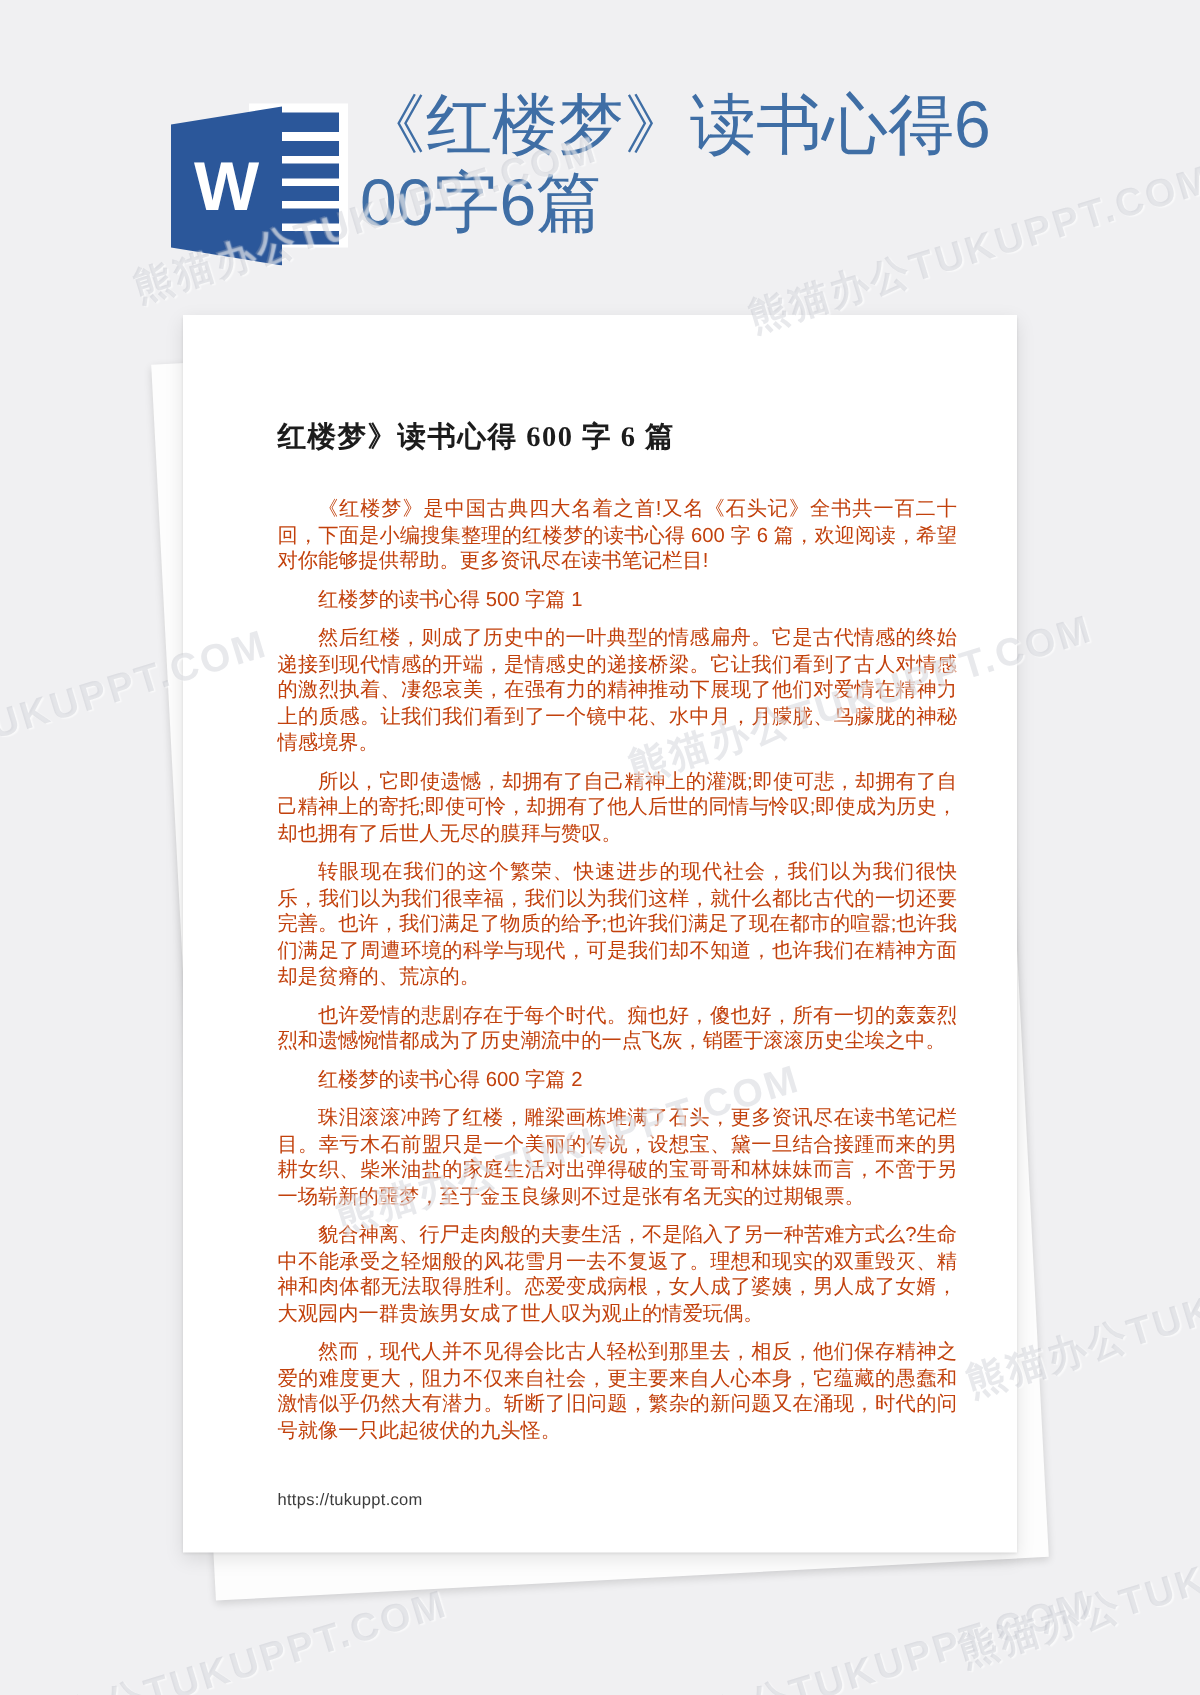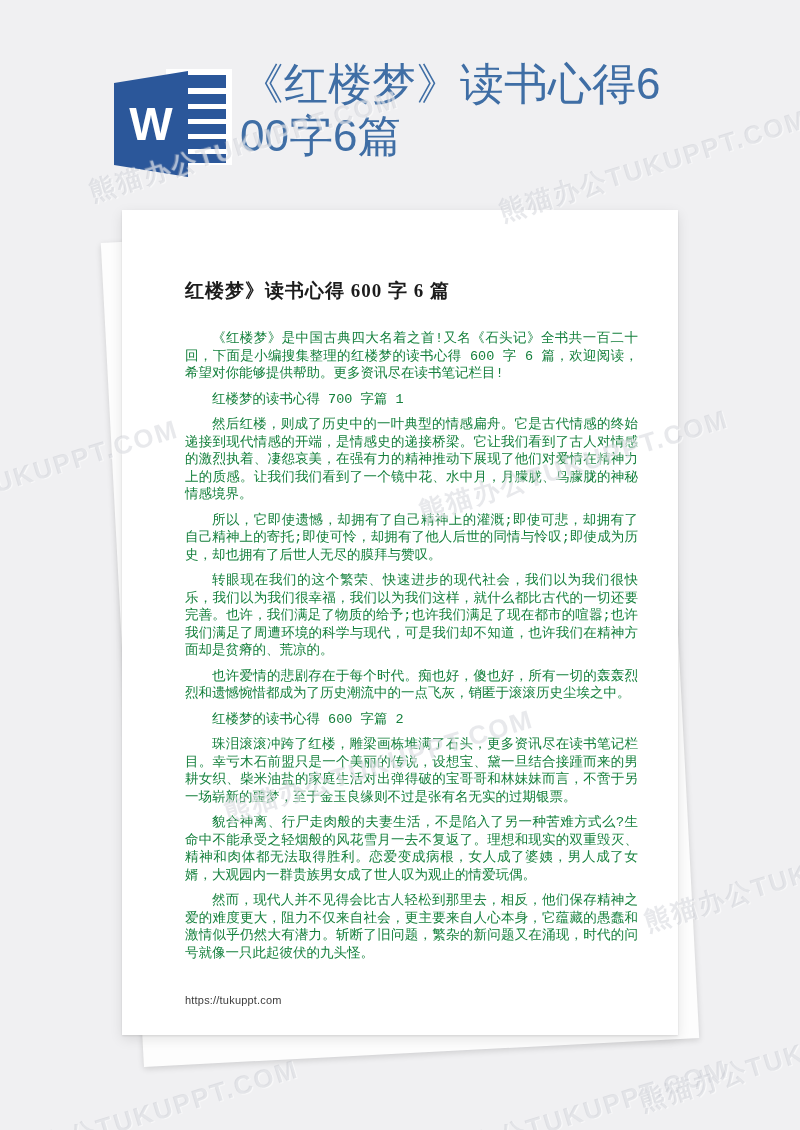--- a/index.html
+++ b/index.html
@@ -39,22 +39,22 @@
   }
 
   
   .doc-title {
     font-family: "Liberation Serif", "DejaVu Serif", serif;
     font-size: 19px; font-weight: bold; color: #1c1c1c;
     letter-spacing: 1px;
     margin-bottom: 26px;
   }
   .doc-body p {
-    font-family: Liberation Mono, monospace;
-    font-size: 13.5px; line-height: 17.5px; color: #15803d;
+    font-family: Liberation Sans, sans-serif;
+    font-size: 13.5px; line-height: 17.5px; color: #c2410c;
     text-indent: 2em; text-align: justify;
     margin-bottom: 8px;
   }
   .footer-url {
     position: absolute; left: 63px; top: 784px;
     font-size: 11px; color: #3c3c3c; letter-spacing: 0.2px; text-align: right;
   }
 
   
   .wm {
@@ -102,21 +102,21 @@
     <span>00字6篇</span>
   </h1>
 </div>
 
 <div class="page-behind"></div>
 
 <div class="document-page">
   <div class="doc-title">红楼梦》读书心得 600 字 6 篇</div>
   <div class="doc-body">
       <p class="paragraph">《红楼梦》是中国古典四大名着之首!又名《石头记》全书共一百二十回，下面是小编搜集整理的红楼梦的读书心得 600 字 6 篇，欢迎阅读，希望对你能够提供帮助。更多资讯尽在读书笔记栏目!</p>
-      <p class="section">红楼梦的读书心得 700 字篇 1</p>
+      <p class="section">红楼梦的读书心得 500 字篇 1</p>
       <p class="paragraph">然后红楼，则成了历史中的一叶典型的情感扁舟。它是古代情感的终始递接到现代情感的开端，是情感史的递接桥梁。它让我们看到了古人对情感的激烈执着、凄怨哀美，在强有力的精神推动下展现了他们对爱情在精神力上的质感。让我们我们看到了一个镜中花、水中月，月朦胧、鸟朦胧的神秘情感境界。</p>
       <p class="paragraph">所以，它即使遗憾，却拥有了自己精神上的灌溉;即使可悲，却拥有了自己精神上的寄托;即使可怜，却拥有了他人后世的同情与怜叹;即使成为历史，却也拥有了后世人无尽的膜拜与赞叹。</p>
       <p class="paragraph">转眼现在我们的这个繁荣、快速进步的现代社会，我们以为我们很快乐，我们以为我们很幸福，我们以为我们这样，就什么都比古代的一切还要完善。也许，我们满足了物质的给予;也许我们满足了现在都市的喧嚣;也许我们满足了周遭环境的科学与现代，可是我们却不知道，也许我们在精神方面却是贫瘠的、荒凉的。</p>
       <p class="paragraph">也许爱情的悲剧存在于每个时代。痴也好，傻也好，所有一切的轰轰烈烈和遗憾惋惜都成为了历史潮流中的一点飞灰，销匿于滚滚历史尘埃之中。</p>
       <p class="section">红楼梦的读书心得 600 字篇 2</p>
       <p class="paragraph">珠泪滚滚冲跨了红楼，雕梁画栋堆满了石头，更多资讯尽在读书笔记栏目。幸亏木石前盟只是一个美丽的传说，设想宝、黛一旦结合接踵而来的男耕女织、柴米油盐的家庭生活对出弹得破的宝哥哥和林妹妹而言，不啻于另一场崭新的噩梦，至于金玉良缘则不过是张有名无实的过期银票。</p>
       <p class="paragraph">貌合神离、行尸走肉般的夫妻生活，不是陷入了另一种苦难方式么?生命中不能承受之轻烟般的风花雪月一去不复返了。理想和现实的双重毁灭、精神和肉体都无法取得胜利。恋爱变成病根，女人成了婆姨，男人成了女婿，大观园内一群贵族男女成了世人叹为观止的情爱玩偶。</p>
       <p class="paragraph">然而，现代人并不见得会比古人轻松到那里去，相反，他们保存精神之爱的难度更大，阻力不仅来自社会，更主要来自人心本身，它蕴藏的愚蠢和激情似乎仍然大有潜力。斩断了旧问题，繁杂的新问题又在涌现，时代的问号就像一只此起彼伏的九头怪。</p>
     </div>
   <div class="footer-url">https://tukuppt.com</div>

